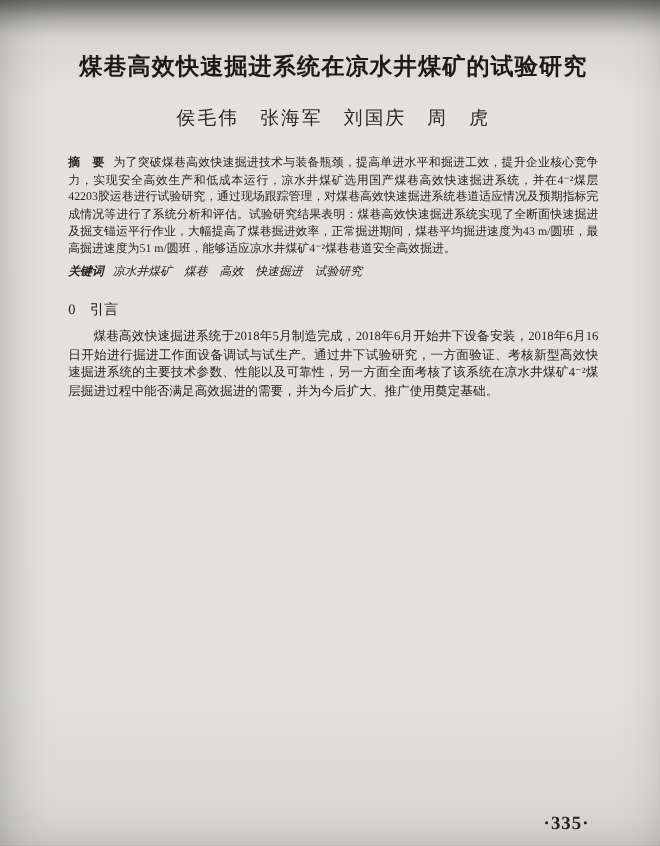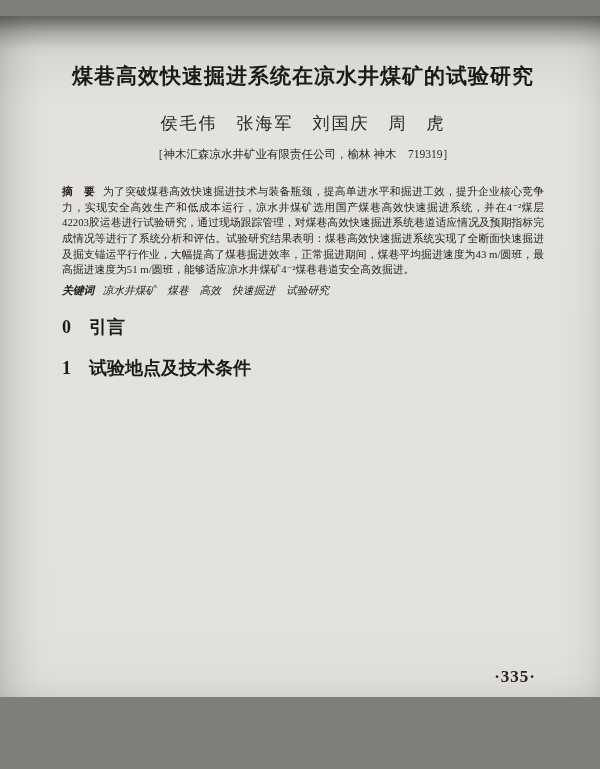--- a/index.html
+++ b/index.html
@@ -4,22 +4,22 @@
 <style>
   html, body {
     margin: 0;
     padding: 0;
     background: #7f7e7b;
     font-family: "Liberation Serif", "DejaVu Serif", serif;
   }
   .scan {
     position: relative;
     width: 600px;
-    height: 681px;
-    margin: 16px auto;
+    height: 769px;
+    margin: 0 auto;
     overflow: hidden;
     color: #24221f;
     background: linear-gradient(180deg,
       #8f8f8c 0px,
       #bcbbb6 14px,
       #d8d7d2 34px,
       #e3e2dd 90px,
       #e2e1dc 620px,
       #dbdad5 720px,
       #cfcec9 769px);
@@ -68,22 +68,22 @@
   }
   .keywords {
     margin: 5px 0 0 0;
     font-size: 10.8px;
     line-height: 1.45;
     text-align: justify;
     font-style: italic;
   }
   h2.section-heading {
     margin: 17px 0 8px 0;
-    font-size: 18px;
-    font-weight: bold;
+    font-size: 13px;
+    font-weight: normal;
     color: #1d1b18;
   }
   h3.sub-heading {
     margin: 8px 0 4px 0;
     font-size: 11.5px;
     font-weight: bold;
     color: #1d1b18;
   }
   p.body-paragraph {
     margin: 0 0 3px 0;
@@ -106,30 +106,29 @@
 </head>
 <body>
 
 <div class="scan">
   <div class="content">
 
     <h1 class="title">煤巷高效快速掘进系统在凉水井煤矿的试验研究</h1>
 
     <div class="authors">侯毛伟　张海军　刘国庆　周　虎</div>
 
-    <div class="affiliation">［神木汇森凉水井矿业有限责任公司，榆林 神木　719319］</div>
 
     <p class="abstract"><span class="label">摘　要</span><span>为了突破煤巷高效快速掘进技术与装备瓶颈，提高单进水平和掘进工效，提升企业核心竞争力，实现安全高效生产和低成本运行，凉水井煤矿选用国产煤巷高效快速掘进系统，并在4⁻²煤层42203胶运巷进行试验研究，通过现场跟踪管理，对煤巷高效快速掘进系统巷道适应情况及预期指标完成情况等进行了系统分析和评估。试验研究结果表明：煤巷高效快速掘进系统实现了全断面快速掘进及掘支锚运平行作业，大幅提高了煤巷掘进效率，正常掘进期间，煤巷平均掘进速度为43 m/圆班，最高掘进速度为51 m/圆班，能够适应凉水井煤矿4⁻²煤巷巷道安全高效掘进。</span></p>
 
     <p class="keywords"><span class="label">关键词</span><span>凉水井煤矿　煤巷　高效　快速掘进　试验研究</span></p>
 
     <h2 class="section-heading">0　引言</h2>
 
+    <p class="body-paragraph">煤巷高效快速掘进系统于2018年5月制造完成，2018年6月开始井下设备安装，2018年6月16日开始进行掘进工作面设备调试与试生产。通过井下试验研究，一方面验证、考核新型高效快速掘进系统的主要技术参数、性能以及可靠性，另一方面全面考核了该系统在凉水井煤矿4⁻²煤层掘进过程中能否满足高效掘进的需要，并为今后扩大、推广使用奠定基础。</p>
 
-    <h2 class="section-heading">1　试验地点及技术条件</h2>
 
 
 
 
   </div>
 
   <div class="page-number">·335·</div>
 </div>
 
 </body></html>

